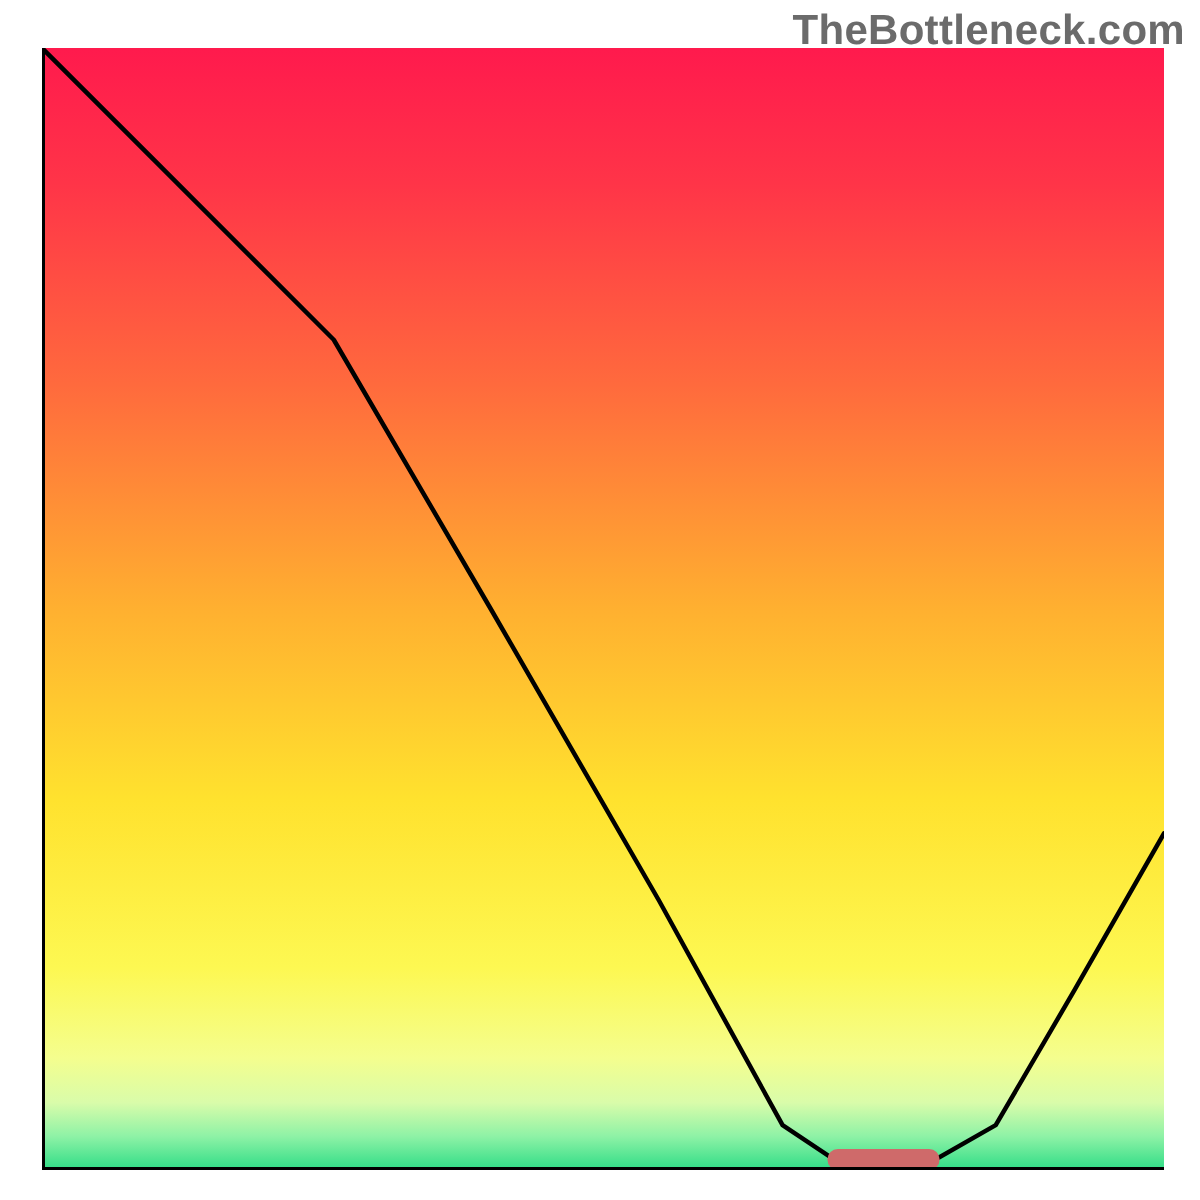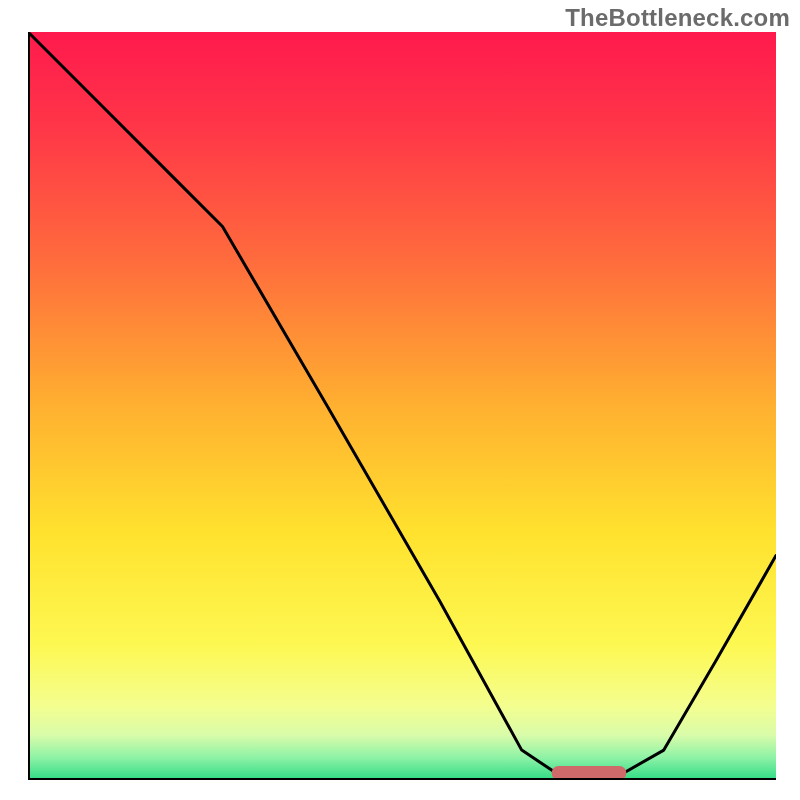--- a/index.html
+++ b/index.html
@@ -12,21 +12,21 @@
   }
   .container {
     position: relative;
     width: 800px;
     height: 800px;
   }
   .watermark {
     position: absolute;
     top: 4px;
     right: 10px;
-    font-size: 24px;
+    font-size: 28px;
     font-weight: bold;
     color: #6b6b6b;
     letter-spacing: 0.2px;
   }
   .chart-area {
     position: absolute;
     left: 28px;
     top: 32px;
     width: 748px;
     height: 748px;

